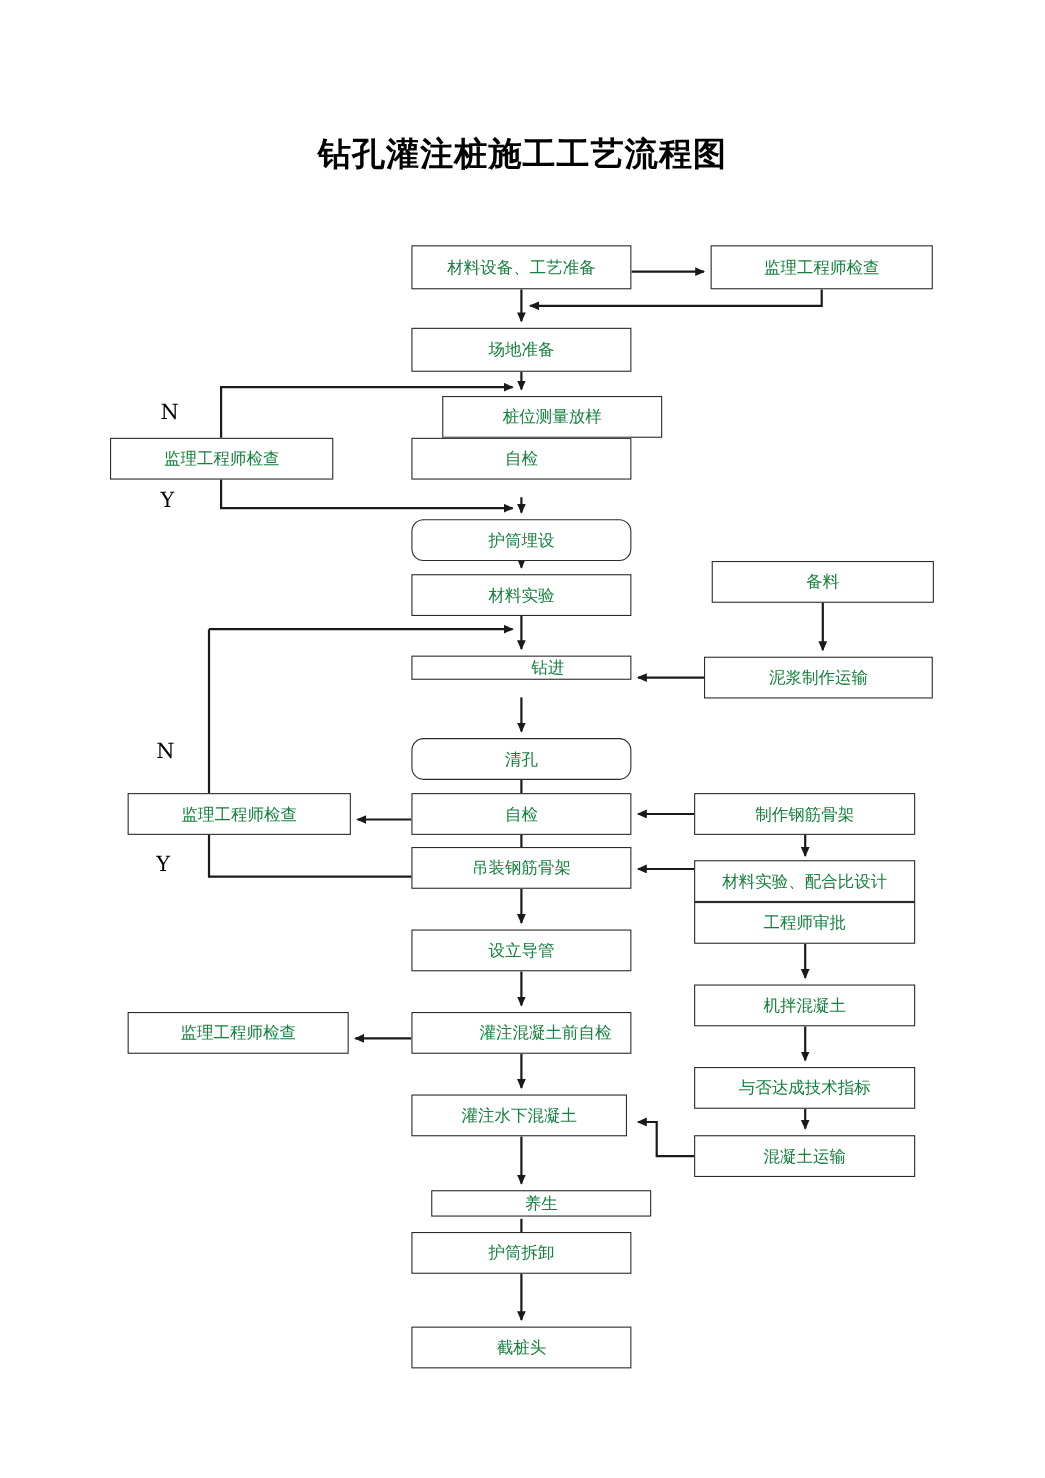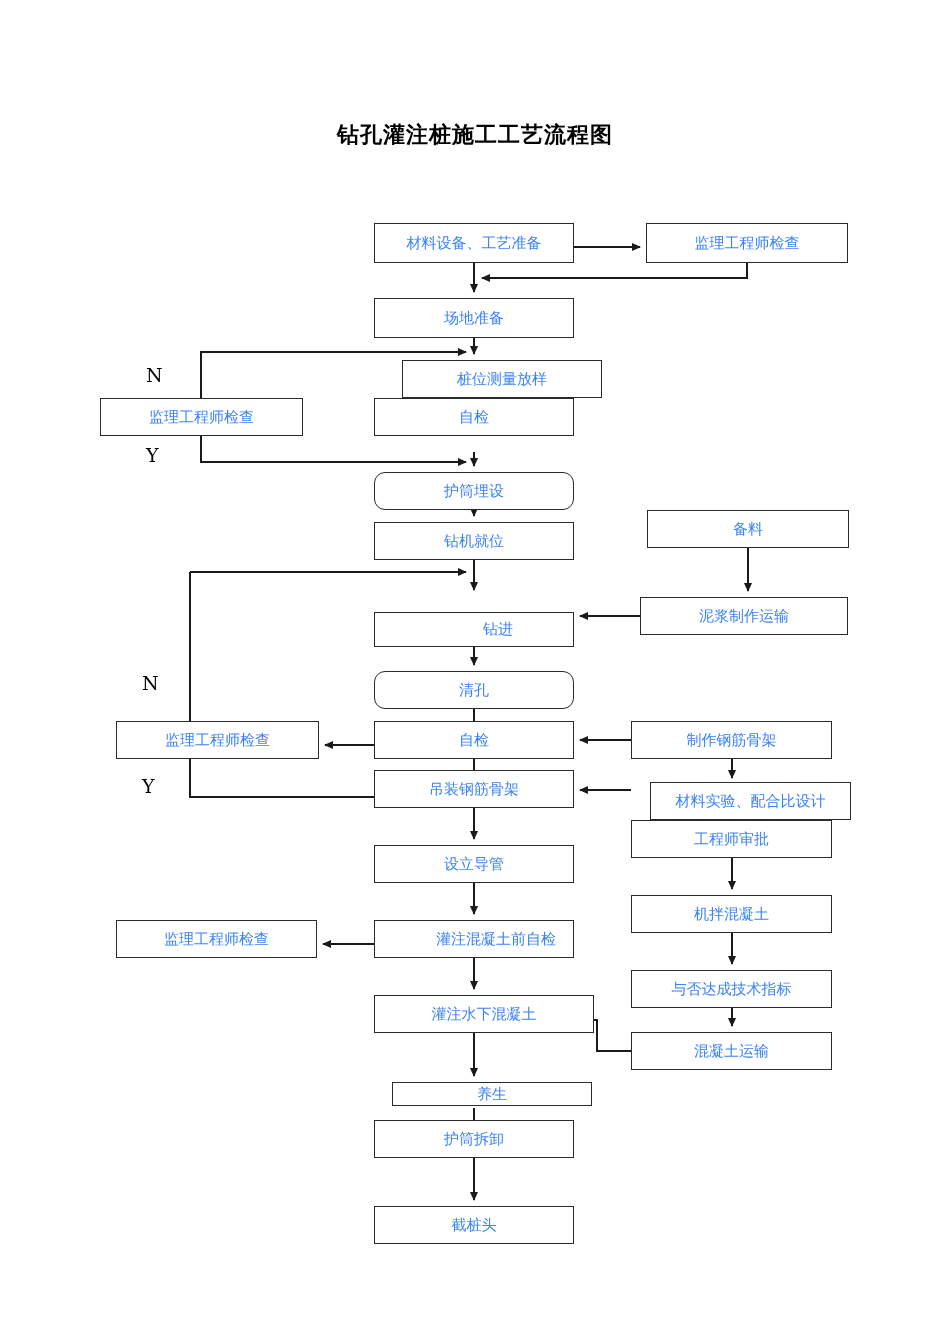--- a/index.html
+++ b/index.html
@@ -16,32 +16,32 @@
     height: 1344px;
     background: #ffffff;
     overflow: hidden;
   }
   #title {
     position: absolute;
     left: 0;
     top: 120px;
     width: 950px;
     text-align: center;
-    font-size: 22px;
+    font-size: 30px;
     font-weight: bold;
     letter-spacing: 1px;
     color: #000000;
     font-family: Liberation Serif, serif;
   }
   .node {
     position: absolute;
     box-sizing: border-box;
     border: 1.5px solid #2b2b2b;
     background: #ffffff;
-    color: #3b82f6;
+    color: #15803d;
     font-size: 15px;
     display: flex;
     align-items: center;
     justify-content: center;
     text-align: center;
     font-family: "DejaVu Serif", "Liberation Serif", serif;
     line-height: 1.1;
     z-index: 3;
   }
   .flag {
@@ -166,23 +166,23 @@
       <div class="node" style="left: 374px; top: 398px; width: 200px; height: 38px;">
         <span>自检</span>
       </div>
       <div class="node" style="left: 100px; top: 398px; width: 203px; height: 38px;">
         <span>监理工程师检查</span>
       </div>
       <div class="node" style="left: 374px; top: 472px; width: 200px; height: 38px; border-radius: 11px;">
         <span>护筒埋设</span>
       </div>
       <div class="node" style="left: 374px; top: 522px; width: 200px; height: 38px;">
-        <span>钻机就位</span>
-      </div>
-      <div class="node" style="left: 374px; top: 612px; width: 200px; height: 35px; padding-left: 48px;">
+        <span>材料实验</span>
+      </div>
+      <div class="node" style="left: 374px; top: 596px; width: 200px; height: 22px; padding-left: 48px;">
         <span>钻进</span>
       </div>
       <div class="node" style="left: 647px; top: 510px; width: 202px; height: 38px;">
         <span>备料</span>
       </div>
       <div class="node" style="left: 640px; top: 597px; width: 208px; height: 38px;">
         <span>泥浆制作运输</span>
       </div>
       <div class="node" style="left: 374px; top: 671px; width: 200px; height: 38px; border-radius: 11px;">
         <span>清孔</span>
@@ -192,42 +192,42 @@
       </div>
       <div class="node" style="left: 116px; top: 721px; width: 203px; height: 38px;">
         <span>监理工程师检查</span>
       </div>
       <div class="node" style="left: 631px; top: 721px; width: 201px; height: 38px;">
         <span>制作钢筋骨架</span>
       </div>
       <div class="node" style="left: 374px; top: 770px; width: 200px; height: 38px;">
         <span>吊装钢筋骨架</span>
       </div>
-      <div class="node" style="left: 650px; top: 782px; width: 201px; height: 38px;">
+      <div class="node" style="left: 631px; top: 782px; width: 201px; height: 38px;">
         <span>材料实验、配合比设计</span>
       </div>
       <div class="node" style="left: 631px; top: 820px; width: 201px; height: 38px;">
         <span>工程师审批</span>
       </div>
       <div class="node" style="left: 374px; top: 845px; width: 200px; height: 38px;">
         <span>设立导管</span>
       </div>
       <div class="node" style="left: 631px; top: 895px; width: 201px; height: 38px;">
         <span>机拌混凝土</span>
       </div>
       <div class="node" style="left: 374px; top: 920px; width: 200px; height: 38px; padding-left: 44px;">
         <span>灌注混凝土前自检</span>
       </div>
       <div class="node" style="left: 116px; top: 920px; width: 201px; height: 38px;">
         <span>监理工程师检查</span>
       </div>
       <div class="node" style="left: 631px; top: 970px; width: 201px; height: 38px;">
         <span>与否达成技术指标</span>
       </div>
-      <div class="node" style="left: 374px; top: 995px; width: 220px; height: 38px;">
+      <div class="node" style="left: 374px; top: 995px; width: 196px; height: 38px;">
         <span>灌注水下混凝土</span>
       </div>
       <div class="node" style="left: 631px; top: 1032px; width: 201px; height: 38px;">
         <span>混凝土运输</span>
       </div>
       <div class="node" style="left: 392px; top: 1082px; width: 200px; height: 24px;">
         <span>养生</span>
       </div>
       <div class="node" style="left: 374px; top: 1120px; width: 200px; height: 38px;">
         <span>护筒拆卸</span>

